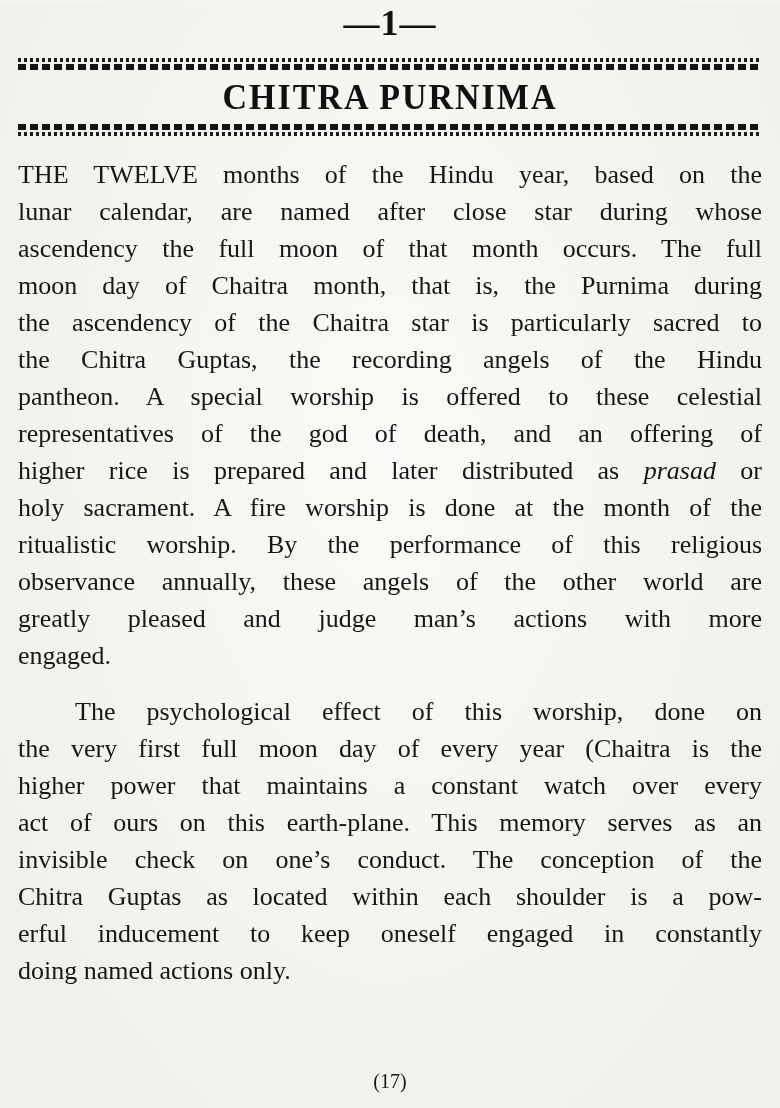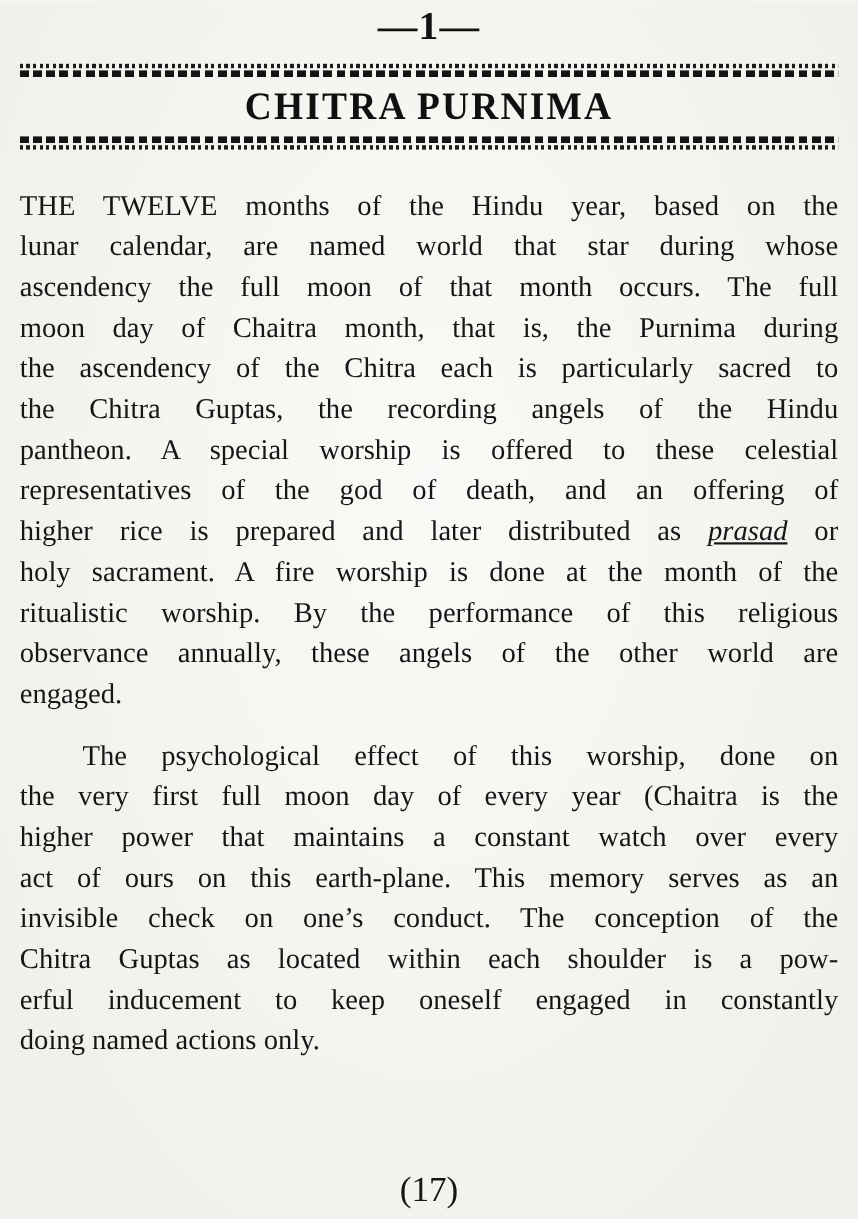--- a/index.html
+++ b/index.html
@@ -46,40 +46,40 @@
   .page-title {
     text-align: center;
     font-size: 34px;
     font-weight: bold;
     line-height: 40px;
     margin: 8px 0 6px 0;
     letter-spacing: 2px;
     color: #101010;
     transform: scaleY(1.04);
   }
-  .body-text { margin-top: 32px; }
+  .body-text { margin-top: 20px; }
   .para { margin: 0; }
   .para + .para { margin-top: 19px; }
   .text-line {
     font-size: 26px;
     line-height: 37px;
     text-align: justify;
     text-align-last: justify;
     white-space: normal;
   }
   .text-line.last-line { text-align-last: left; }
   .para.indent-first .text-line:first-child { padding-left: 57px; }
-  .italic { font-style: italic; text-decoration: underline; }
+  .italic { font-style: italic; }
   .page-number-footer {
     position: absolute;
     left: 0;
     right: 0;
     bottom: 10px;
     text-align: center;
-    font-size: 32px;
+    font-size: 20px;
     line-height: 38px;
     color: #161616;
   }
 </style>
 </head>
 <body>
 
 <div class="page">
 
   <div class="section-number">—1—</div>
@@ -92,31 +92,32 @@
   <div class="page-title">CHITRA PURNIMA</div>
 
   <div class="rule rule-bottom">
     <div class="row-dashes"></div>
     <div class="row-dots"></div>
   </div>
 
   <div class="body-text">
       <div class="para">
         <div class="text-line"><span>THE TWELVE months of the Hindu year, based on the</span></div>
-        <div class="text-line"><span>lunar calendar, are named world that star during whose</span></div>
+        <div class="text-line"><span>lunar calendar, are named after close star during whose</span></div>
         <div class="text-line"><span>ascendency the full moon of that month occurs. The full</span></div>
         <div class="text-line"><span>moon day of Chaitra month, that is, the Purnima during</span></div>
-        <div class="text-line"><span>the ascendency of the Chitra each is particularly sacred to</span></div>
+        <div class="text-line"><span>the ascendency of the Chaitra star is particularly sacred to</span></div>
         <div class="text-line"><span>the Chitra Guptas, the recording angels of the Hindu</span></div>
         <div class="text-line"><span>pantheon. A special worship is offered to these celestial</span></div>
         <div class="text-line"><span>representatives of the god of death, and an offering of</span></div>
         <div class="text-line"><span>higher rice is prepared and later distributed as </span><span class="italic">prasad</span><span> or</span></div>
         <div class="text-line"><span>holy sacrament. A fire worship is done at the month of the</span></div>
         <div class="text-line"><span>ritualistic worship. By the performance of this religious</span></div>
         <div class="text-line"><span>observance annually, these angels of the other world are</span></div>
+        <div class="text-line"><span>greatly pleased and judge man’s actions with more</span></div>
         <div class="text-line last-line"><span>engaged.</span></div>
       </div>
       <div class="para indent-first">
         <div class="text-line"><span>The psychological effect of this worship, done on</span></div>
         <div class="text-line"><span>the very first full moon day of every year (Chaitra is the</span></div>
         <div class="text-line"><span>higher power that maintains a constant watch over every</span></div>
         <div class="text-line"><span>act of ours on this earth-plane. This memory serves as an</span></div>
         <div class="text-line"><span>invisible check on one’s conduct. The conception of the</span></div>
         <div class="text-line"><span>Chitra Guptas as located within each shoulder is a pow-</span></div>
         <div class="text-line"><span>erful inducement to keep oneself engaged in constantly</span></div>

